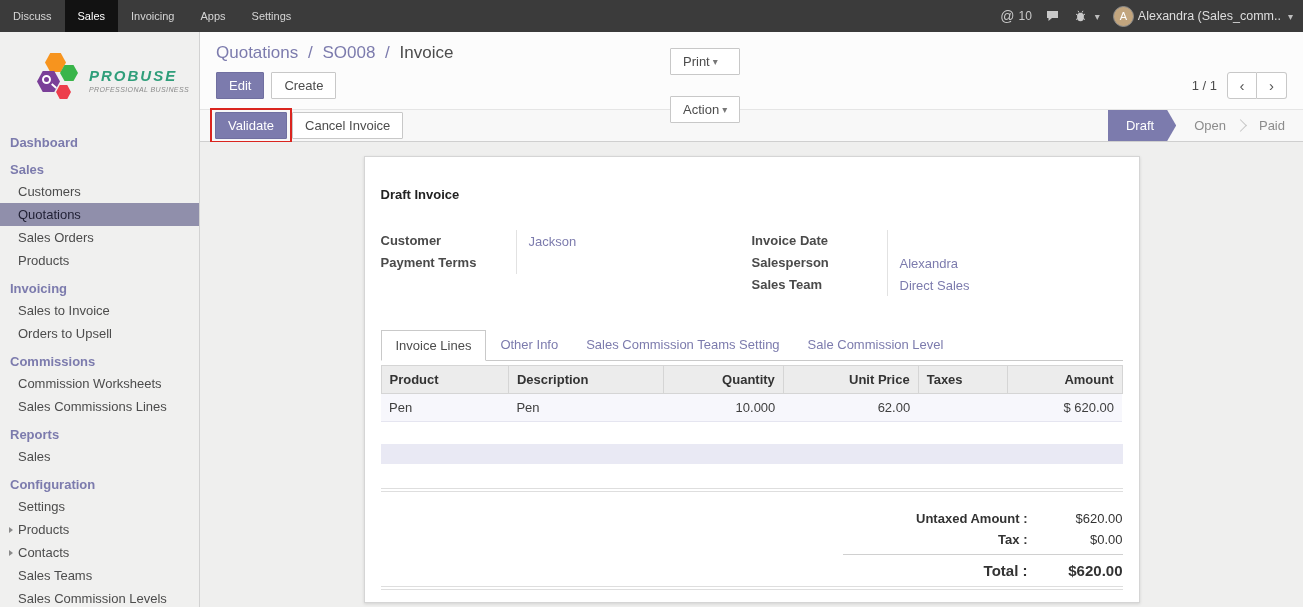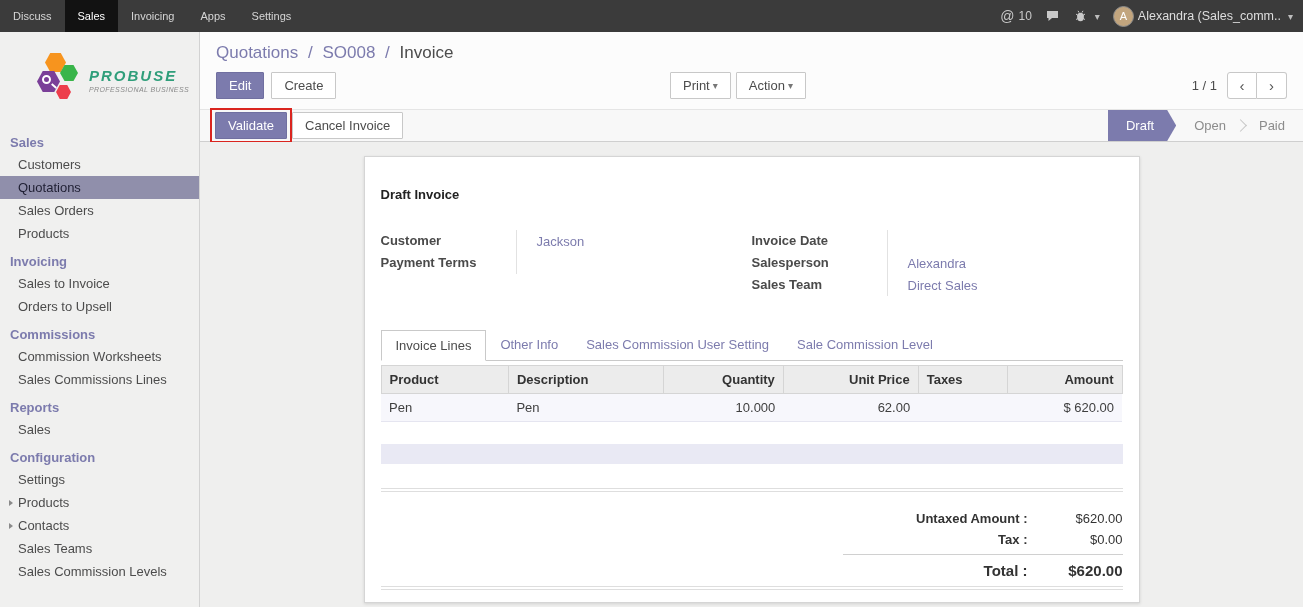--- a/index.html
+++ b/index.html
@@ -64,21 +64,21 @@
   .crumb-current { color: #4c4c4c; }
 
   .control-row { display: flex; align-items: center; padding: 7px 16px 10px; position: relative; }
   .btn {
     display: inline-flex; align-items: center; font-size: 13px; padding: 5px 12px;
     border-radius: 1px; border: 1px solid #c8c8c8; background: #fff; color: #4c4c4c; cursor: pointer;
     line-height: 15px; white-space: nowrap;
   }
   .btn-primary { background: #7c7bad; border-color: #706fa0; color: #ffffff; }
   .left-buttons { display: flex; gap: 7px; }
-  .center-buttons { position: absolute; left: 470px; display: flex; gap: 5px; }
+  .center-buttons { position: absolute; left: 470px; display: flex; gap: 21px; flex-direction: column; }
   .pager { margin-left: auto; display: flex; align-items: center; gap: 10px; }
   .pager-count { font-size: 13px; color: #4c4c4c; }
   .pager-buttons { display: inline-flex; }
   .pager-btn { width: 30px; height: 27px; background: #fff; border: 1px solid #c8c8c8; color: #555;
                font-size: 15px; line-height: 25px; text-align: center; cursor: pointer; }
   .pager-btn.prev { border-radius: 3px 0 0 3px; }
   .pager-btn.next { border-radius: 0 3px 3px 0; border-left: none; }
 
   
   .statusbar-row {
@@ -100,21 +100,21 @@
   .content { flex: 1; background: #efefee; overflow: hidden; }
   .sheet {
     width: 776px; margin: 14px auto 0; background: #ffffff; border: 1px solid #d5d5d5;
     box-shadow: 0 1px 3px rgba(0,0,0,0.12); height: 447px; padding: 16px; position: relative;
   }
   .sheet-title { font-weight: bold; font-size: 13px; color: #222; margin: 14px 0 0; }
   .fields { display: flex; margin-top: 28px; }
   .fgroup { width: 50%; }
   .frow { display: flex; align-items: center; min-height: 22px; }
   .flabel { width: 136px; font-weight: bold; color: #4a4a4a; border-right: 1px solid #e2e2e2; padding: 3px 0; align-self: stretch; }
-  .fvalue { padding-left: 20px; color: #7c7bad; cursor: pointer; }
+  .fvalue { padding-left: 12px; color: #7c7bad; cursor: pointer; }
   .fvalue.empty { cursor: default; }
 
   .tabs { display: flex; border-bottom: 1px solid #c9c9c9; margin-top: 34px; }
   .tab { padding: 7px 14px; color: #7c7bad; cursor: pointer; margin-bottom: -1px; font-size: 13px; }
   .tab.active { background: #fff; border: 1px solid #c9c9c9; border-bottom: 1px solid #ffffff; color: #4c4c4c; }
 
   table.lines { width: 100%; border-collapse: collapse; font-size: 13px; margin-top: 4px; }
   table.lines th { background: #ececec; border: 1px solid #d5d5d5; font-weight: bold; color: #333;
                    padding: 6px 8px; text-align: left; }
   table.lines th.num { text-align: right; }
@@ -188,20 +188,21 @@
         <div class="hex hex-red"></div>
         <div class="lens"></div>
         <div class="lens-handle"></div>
       </div>
       <div>
         <div class="logo-title">PROBUSE</div>
         <div class="logo-sub">PROFESSIONAL BUSINESS</div>
       </div>
     </div>
     <div class="menu">
+      <div class="menu-header">Dashboard</div>
       <div class="menu-header">Sales</div>
       <div class="menu-item">Customers</div>
       <div class="menu-item selected">Quotations</div>
       <div class="menu-item">Sales Orders</div>
       <div class="menu-item">Products</div>
       <div class="menu-header">Invoicing</div>
       <div class="menu-item">Sales to Invoice</div>
       <div class="menu-item">Orders to Upsell</div>
       <div class="menu-header">Commissions</div>
       <div class="menu-item">Commission Worksheets</div>
@@ -299,21 +300,21 @@
             <div class="frow">
               <div class="flabel">Sales Team</div>
               <div class="fvalue">Direct Sales</div>
             </div>
           </div>
         </div>
 
         <div class="tabs">
           <div class="tab active">Invoice Lines</div>
           <div class="tab">Other Info</div>
-          <div class="tab">Sales Commission User Setting</div>
+          <div class="tab">Sales Commission Teams Setting</div>
           <div class="tab">Sale Commission Level</div>
         </div>
 
         <table class="lines">
           <colgroup>
             <col style="width:17.2%">
               <col style="width:20.9%">
               <col style="width:16.2%">
             <col style="width:18.2%">
               <col style="width:12.1%">

